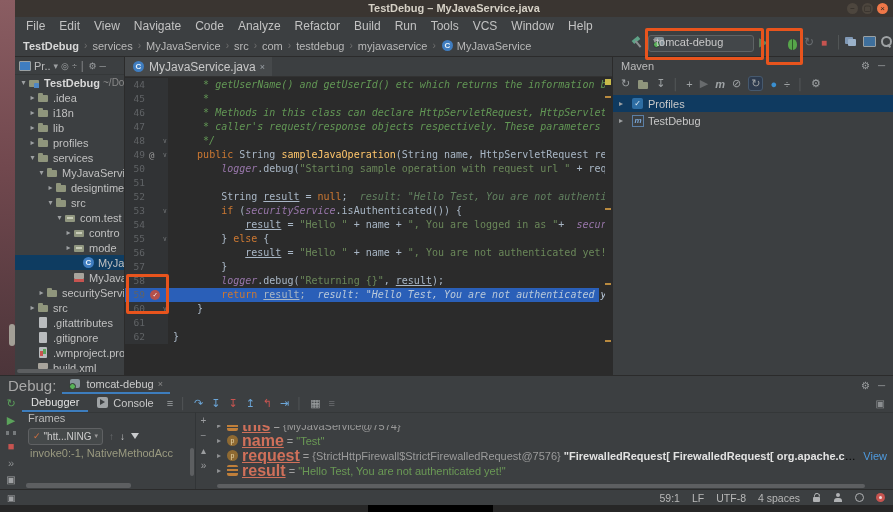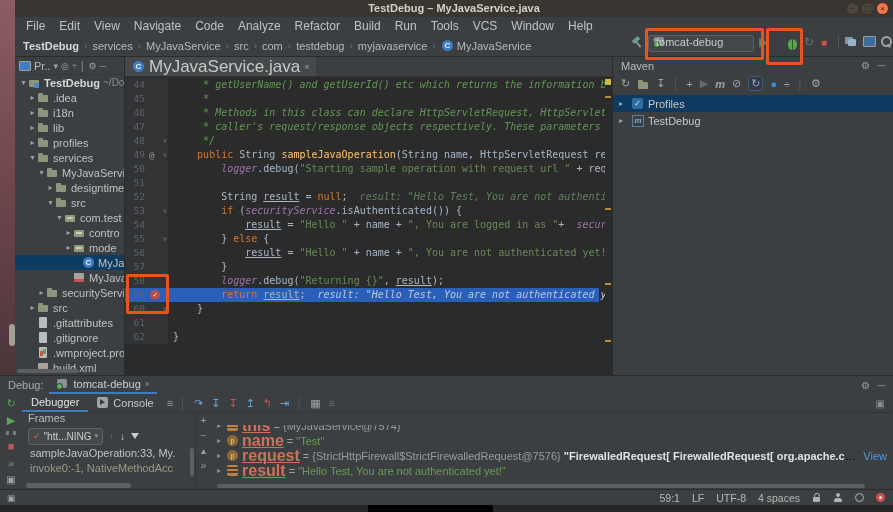--- a/index.html
+++ b/index.html
@@ -92,21 +92,21 @@
   .tarr{width:9px;font-size:8px;color:#9da0a2;flex:none;text-align:center;}
   .tlabel{font-size:11px;color:#c0c0c0;margin-left:3px;}
   .tlabel.b{font-weight:bold;color:#d8d8d8;}
   .tsuffix{font-size:10px;color:#8a8a8a;margin-left:3px;}
   .pscroll{position:absolute;left:2px;bottom:2px;width:62px;height:4px;background:#5c5e60;border-radius:2px;}
 
   
   .editor{position:absolute;left:125px;top:57px;width:487px;height:318px;background:#2b2b2b;overflow:hidden;}
   .tabbar{height:19px;background:#3c3f41;border-bottom:1px solid #323232;display:flex;}
   .etab{display:flex;align-items:center;gap:4px;padding:0 7px;background:#46494b;height:19px;}
-  .etab .elabel{font-size:17px;color:#c8c8c8;}
+  .etab .elabel{font-size:12px;color:#c8c8c8;}
   .etab .eclose{font-size:9px;color:#9aa0a6;}
   .code{position:absolute;top:21px;left:0;right:13px;font-family:"DejaVu Sans Mono",monospace;font-size:10px;}
   .cline{height:14px;line-height:14px;display:flex;white-space:pre;}
   .cline.hl{background:#2a5fb8;}
   .gut{width:43px;flex:none;display:flex;background:#313335;}
   .cline.hl .gut{background:#2a5fb8;}
   .lnum{width:20px;text-align:right;color:#606366;font-size:9.5px;}
   .lmark{width:23px;position:relative;}
   .atmark{position:absolute;left:4px;top:0;color:#9b9b9b;font-size:9px;}
   .foldmark{position:absolute;right:1px;top:0;color:#6f7274;font-size:7px;}
@@ -133,21 +133,21 @@
   .msep{color:#5a5d5f;}
   .mtree{margin-top:2px;}
   .mrow{height:17px;display:flex;align-items:center;gap:4px;padding-left:6px;}
   .mrow.sel{background:#0f3a60;}
   .mrow .marr{font-size:8px;color:#9da0a2;width:8px;}
   .mrow .mlabel{font-size:11px;color:#c8c8c8;}
 
   
   .debug-panel{position:absolute;left:0;top:375px;width:893px;height:114px;background:#3c3f41;border-top:1px solid #2b2b2b;box-sizing:border-box;}
   .dhead{height:18px;display:flex;align-items:center;}
-  .dhead .dlabel{font-size:11px;color:#a8a8a8;padding:0 6px 0 8px;}
+  .dhead .dlabel{font-size:15px;color:#a8a8a8;padding:0 6px 0 8px;}
   .dtab-run{display:flex;align-items:center;gap:4px;padding:0 7px;height:18px;border-bottom:2px solid #3d7dbd;box-sizing:border-box;}
   .dtab-run .dtlabel{font-size:11px;color:#ccc;}
   .dtab-run .dtclose{font-size:9px;color:#888;}
   .dhead-right{margin-left:auto;display:flex;gap:8px;padding-right:8px;font-size:10px;color:#9da0a2;}
   .dstrip{position:absolute;left:0;top:18px;bottom:0;width:22px;display:flex;flex-direction:column;align-items:center;gap:5px;padding-top:3px;box-sizing:border-box;}
   .dstrip .g{font-size:11px;line-height:12px;}
   .dstrip .grn{color:#5ba35b}.dstrip .red{color:#c75450}.dstrip .gry{color:#8b8e90}
   .dstrip .bottom{margin-top:auto;margin-bottom:4px;font-size:10px;color:#9fa1a3;}
   .dtoolrow{position:absolute;left:22px;top:18px;right:0;height:18px;display:flex;align-items:center;border-bottom:1px solid #343738;}
   .dtab{padding:0 9px;line-height:16px;font-size:11px;color:#c8c8c8;display:flex;align-items:center;gap:4px;height:18px;box-sizing:border-box;}
@@ -519,21 +519,20 @@
           <span class="fcombo">
             <span class="chk">✓</span>
             <span class="ctext2">"htt...NING</span>
             <span class="carr">▾</span>
           </span>
           <span class="fup">↑</span>
           <span class="fdown">↓</span>
           <span class="ic-funnel"></span>
         </div>
         <div class="flist" id="flist">
-            <div class="frow">sampleJavaOperation:33, My.</div>
             <div class="frow dim">invoke0:-1, NativeMethodAcc</div>
           </div>
         <div class="fvscroll"></div>
         <div class="fhscroll"></div>
       </div>
       <div class="watchstrip">
         <span>+</span>
         <span>−</span>
         <span>▴</span>
         <span>»</span>

